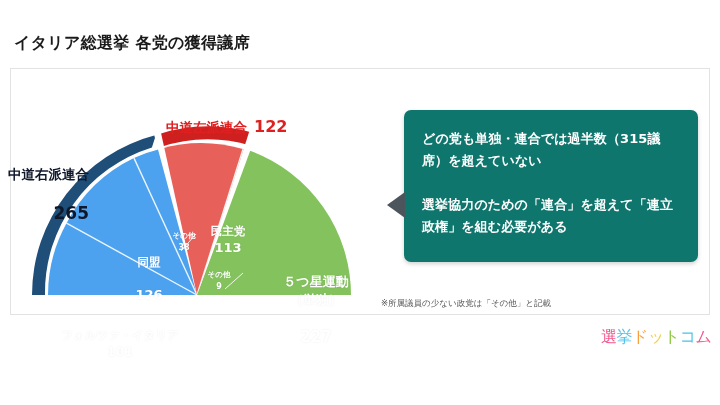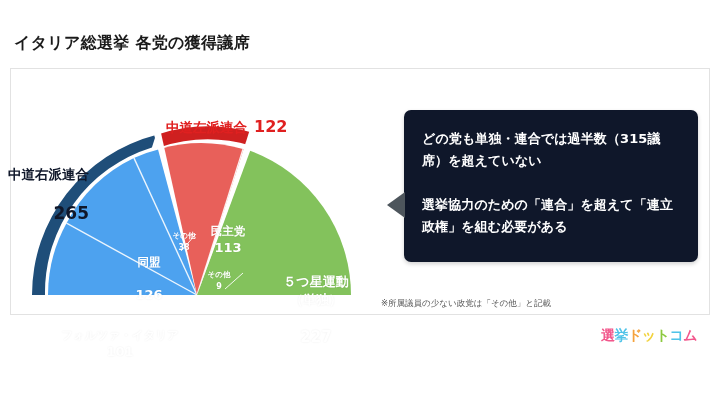--- a/index.html
+++ b/index.html
@@ -57,41 +57,41 @@
   }
   .coalition .cname{font-size:13.5px;margin-top:17px;}
   .coalition .cnum{font-size:16px;}
   .co-right{left:8px;top:149px;color:#0f172a;flex-direction:column;gap:19px;align-items:flex-end;}
   .co-right .cnum{font-size:17px;}
   .co-left{left:166px;top:102px;color:#e02020;}
 
   
   .notebox{
     position:absolute;left:404px;top:110px;width:294px;height:152px;
-    background:#0f172a;border-radius:7px;
+    background:#0f766e;border-radius:7px;
     box-shadow:0 2px 4px rgba(0,0,0,.18);
     color:#ffffff;box-sizing:border-box;padding:18px 14px 0 18px;
   }
   .notebox .pointer{
     position:absolute;left:-17px;top:82px;width:0;height:0;
     border-top:13px solid transparent;border-bottom:13px solid transparent;
     border-right:18px solid #4d555c;
   }
   .note-p{font-size:13px;font-weight:bold;line-height:1.72;letter-spacing:.1px;}
   .note-p.second{margin-top:21px;}
 
   .footnote{
     position:absolute;left:381px;top:298px;
     font-size:8.5px;color:#555;white-space:nowrap;
   }
 
   
   .logo{
     position:absolute;left:601px;top:327px;
-    font-size:14px;font-weight:bold;letter-spacing:-0.5px;
+    font-size:16px;font-weight:normal;letter-spacing:-0.5px;
     white-space:nowrap;
   }
   .logo span{display:inline-block;}
 </style>
 </head>
 <body>
 
 <div class="stage">
 
   <div class="page-title">イタリア総選挙 各党の獲得議席</div>

